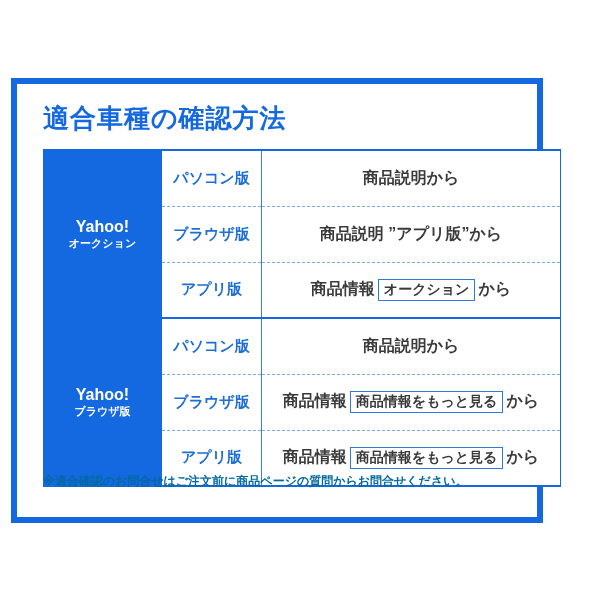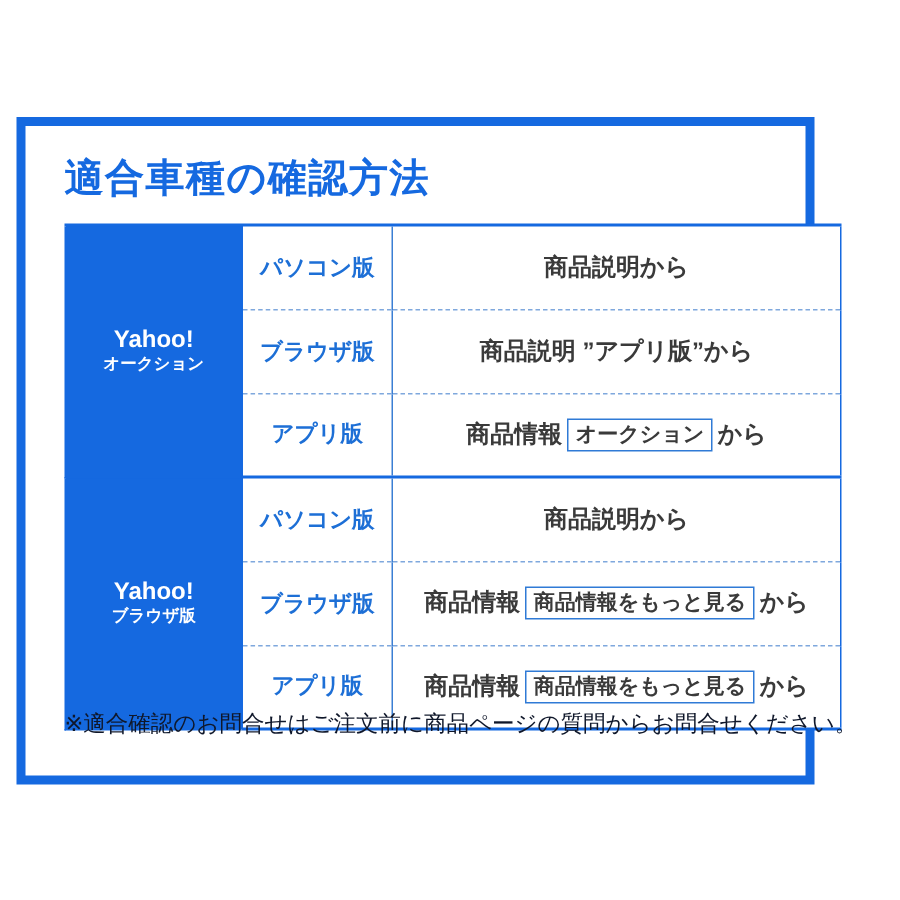--- a/index.html
+++ b/index.html
@@ -129,23 +129,23 @@
     background: #ffffff;
     line-height: 1.25;
     vertical-align: middle;
   }
   .quoted { letter-spacing: 0px; }
 
   #note {
     position: absolute;
     left: 26px;
     top: 389px;
-    font-size: 15px;
-    font-weight: normal;
-    color: #0f172a;
+    font-size: 12px;
+    font-weight: bold;
+    color: #0369a1;
     white-space: nowrap;
   }
 </style>
 </head>
 <body>
 
 <div id="stage">
 
   <div id="frame">
     <div id="panel">

